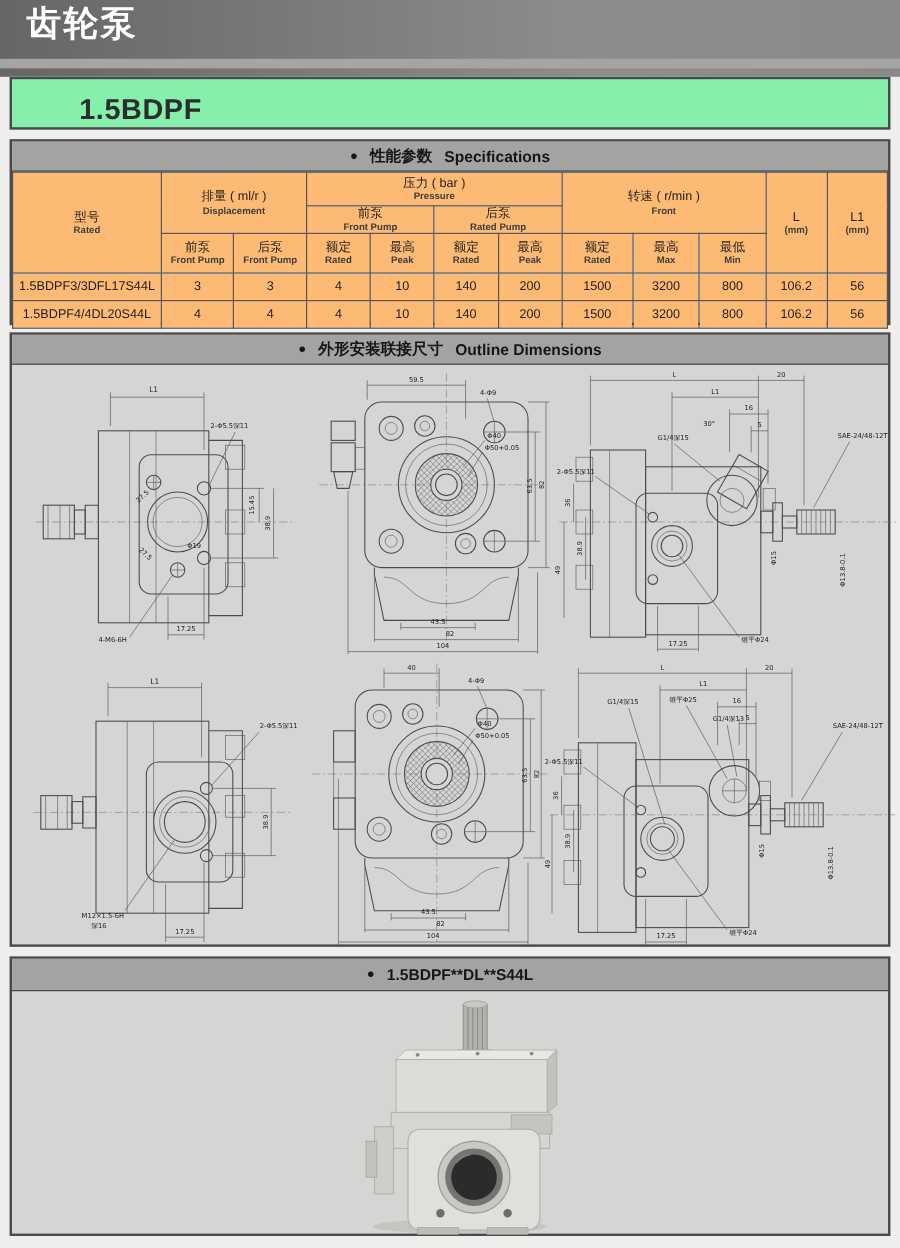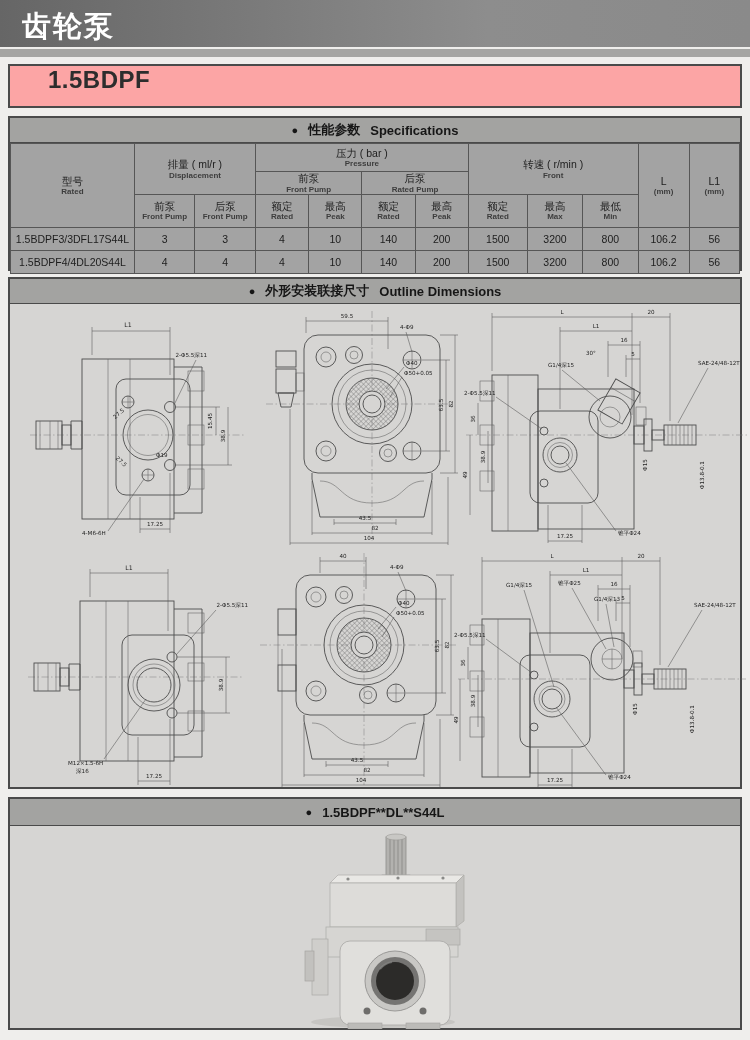--- a/index.html
+++ b/index.html
@@ -4,34 +4,34 @@
 <style>
   html,body{margin:0;padding:0;}
   body{
     width:750px;height:1040px;position:relative;overflow:hidden;
     background:#efeeec;
     font-family:"Liberation Sans", sans-serif;
     color:#222;
   }
   
   .banner{
-    position:absolute;left:0;top:0;width:750px;height:47px;
+    position:absolute;left:0;top:0;width:750px;height:64px;
     background:linear-gradient(90deg,#666666 0%,#787878 30%,#8d8d8d 65%,#8a8a8a 100%);
-    display:flex;align-items:flex-end;gap:16px;padding-left:22px;box-sizing:border-box;
+    display:flex;align-items:flex-start;gap:16px;padding-left:22px;box-sizing:border-box;
   }
   .banner .zh{font-size:29px;font-weight:bold;color:#fff;letter-spacing:2px;}
   .banner .en{font-size:27px;font-weight:bold;color:#fff;letter-spacing:1px;}
   .banner-strip{
     position:absolute;left:0;top:49px;width:750px;height:8px;background:#a5a5a3;
   }
   
   .model-box{
     position:absolute;left:8px;right:8px;top:64px;height:44px;
-    background:#fca5a5;border:2px solid #4a4a4a;box-sizing:border-box;
-    display:flex;align-items:flex-start;padding-left:38px;
+    background:#86efac;border:2px solid #4a4a4a;box-sizing:border-box;
+    display:flex;align-items:flex-end;padding-left:56px;
   }
   .model-box .txt{font-size:24px;font-weight:bold;color:#2d2d2d;letter-spacing:.5px;}
   
   .section{
     position:absolute;left:8px;right:8px;
     background:#d6d5d3;border:2px solid #4a4a4a;box-sizing:border-box;
   }
   .band{
     height:24px;background:#a3a3a1;border-bottom:1px solid #4a4a4a;
     display:flex;align-items:center;justify-content:center;gap:10px;
@@ -40,21 +40,21 @@
   .band .bullet{font-size:11px;}
   .sec1{top:116px;height:155px;}
   .sec2{top:277px;height:512px;}
   .sec3{top:797px;height:233px;}
   .sec3 .band{height:26px;}
   
   table.specs{
     width:100%;border-collapse:collapse;table-layout:fixed;
   }
   table.specs td{
-    border:1px solid #565656;background:#a3a3a3;text-align:center;
+    border:1px solid #565656;background:#fdba74;text-align:center;
     padding:0;vertical-align:middle;overflow:hidden;
   }
   table.specs .zh{font-size:10.5px;line-height:1.2;color:#1d1d1d;}
   table.specs .en{font-size:8px;line-height:1.15;color:#3d3d3d;font-weight:bold;}
   tr.h1{height:28px;} tr.h2{height:20px;} tr.h3{height:33px;} tr.dr{height:23px;}
   td.model-cell{text-align:left;padding-left:5px;font-size:10.5px;color:#1d1d1d;}
   td.num{font-size:10.5px;color:#1d1d1d;}
   
   .dwg{position:absolute;}
   .o{fill:none;stroke:#4c4c4c;stroke-width:0.9;}

